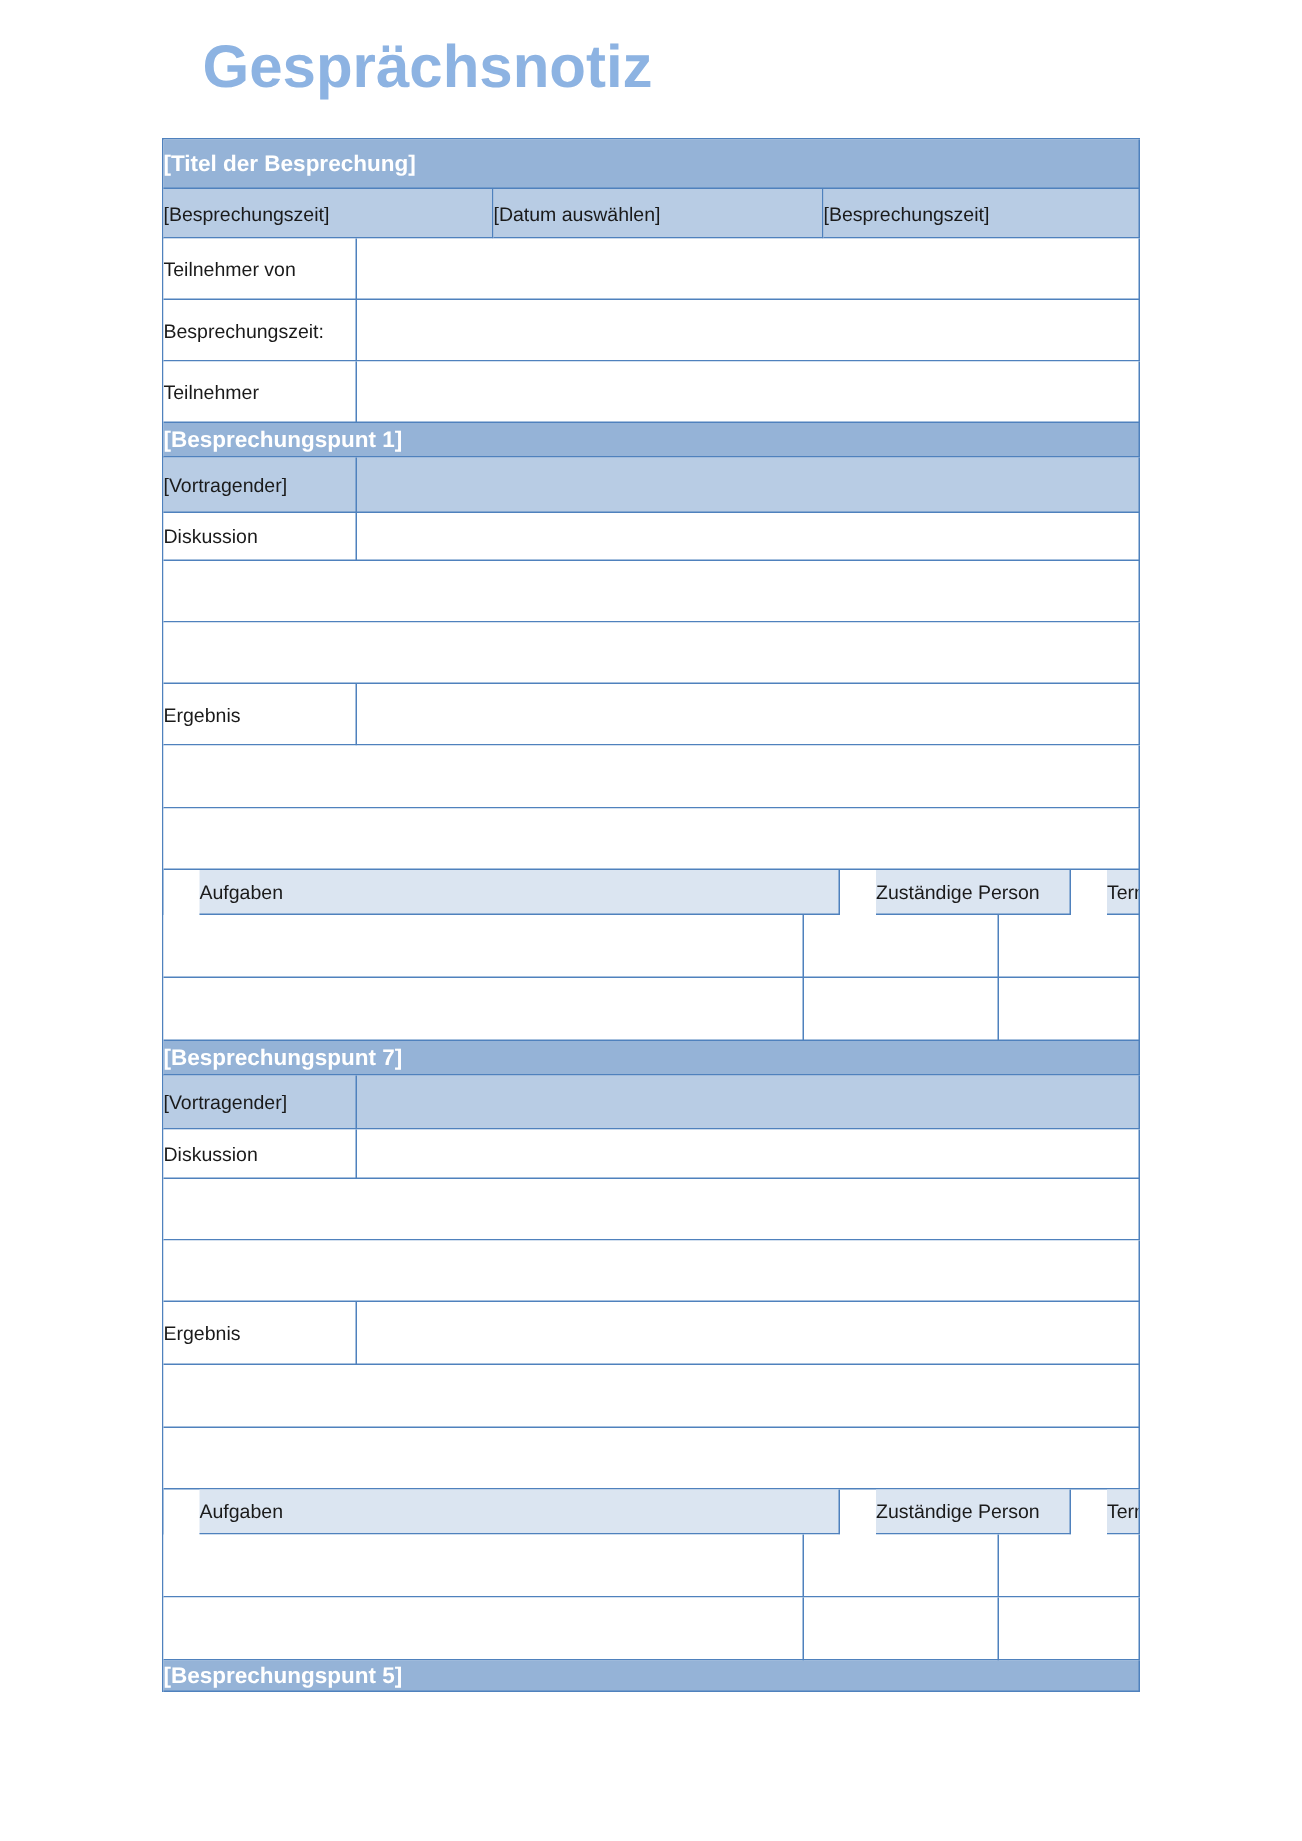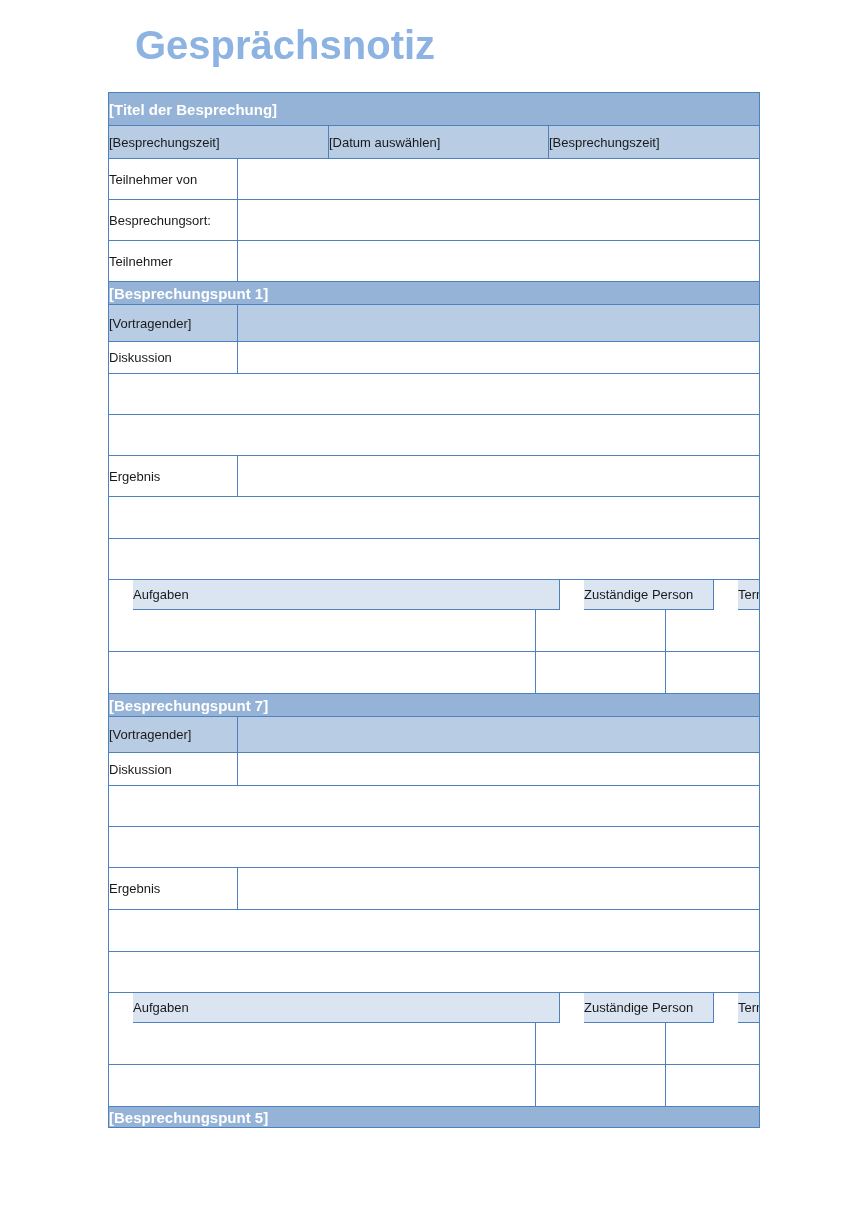--- a/index.html
+++ b/index.html
@@ -76,21 +76,21 @@
       <div class="cell c-datum bg-sub">[Datum auswählen]</div>
       <div class="cell c-full bg-sub">[Besprechungszeit]</div>
     </div>
 
     <div class="row h41">
       <div class="cell c-label">Teilnehmer von</div>
       <div class="cell c-full"></div>
     </div>
 
     <div class="row h41">
-      <div class="cell c-label">Besprechungsort:</div>
+      <div class="cell c-label">Besprechungszeit:</div>
       <div class="cell c-full"></div>
     </div>
 
     <div class="row h41">
       <div class="cell c-label">Teilnehmer</div>
       <div class="cell c-full"></div>
     </div>
 
     <div class="row h23">
       <div class="cell c-full bg-head">[Besprechungspunt 1]</div>

